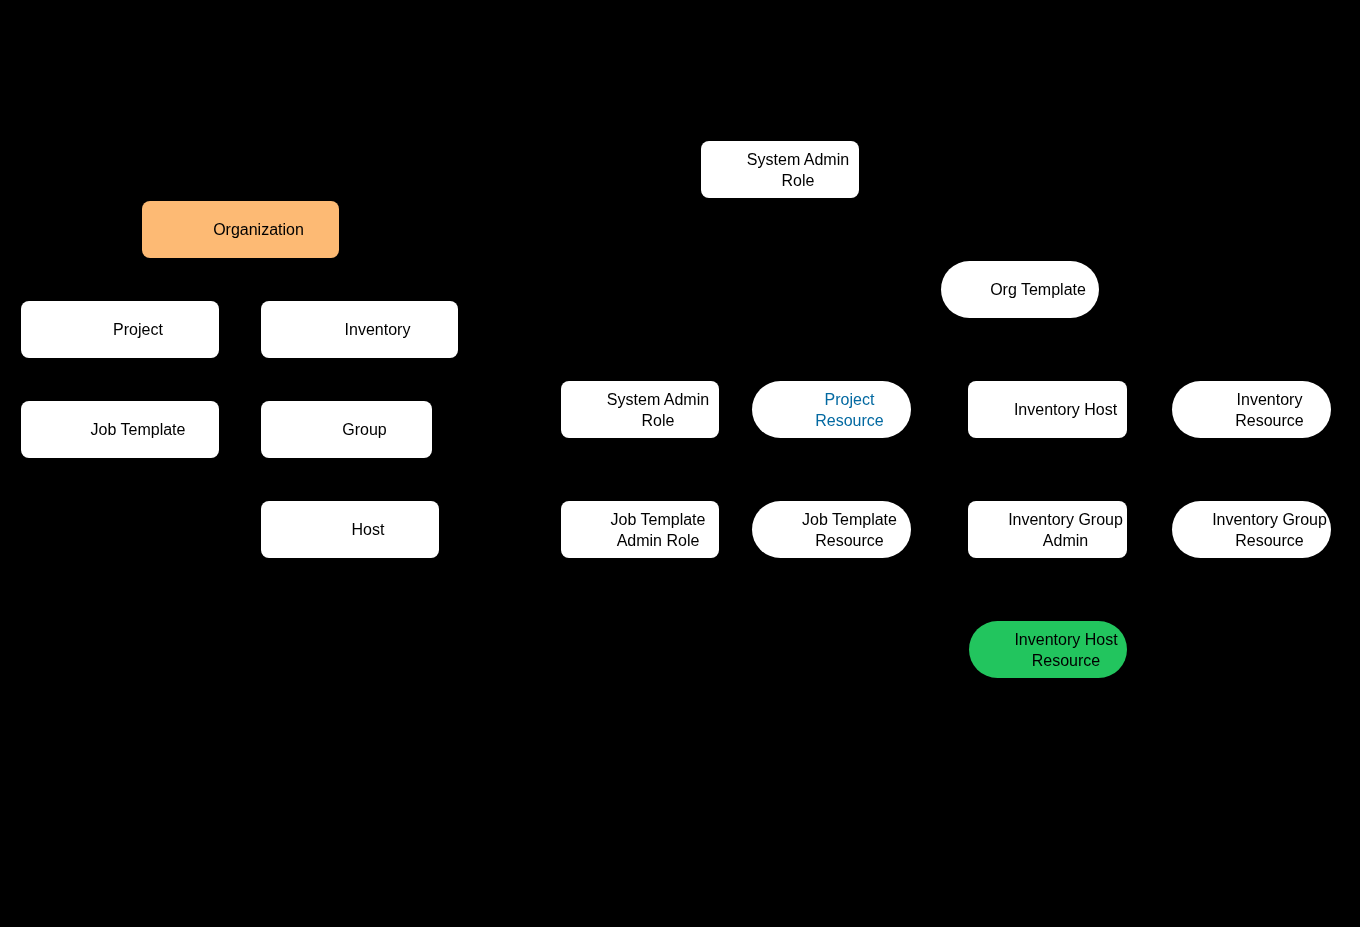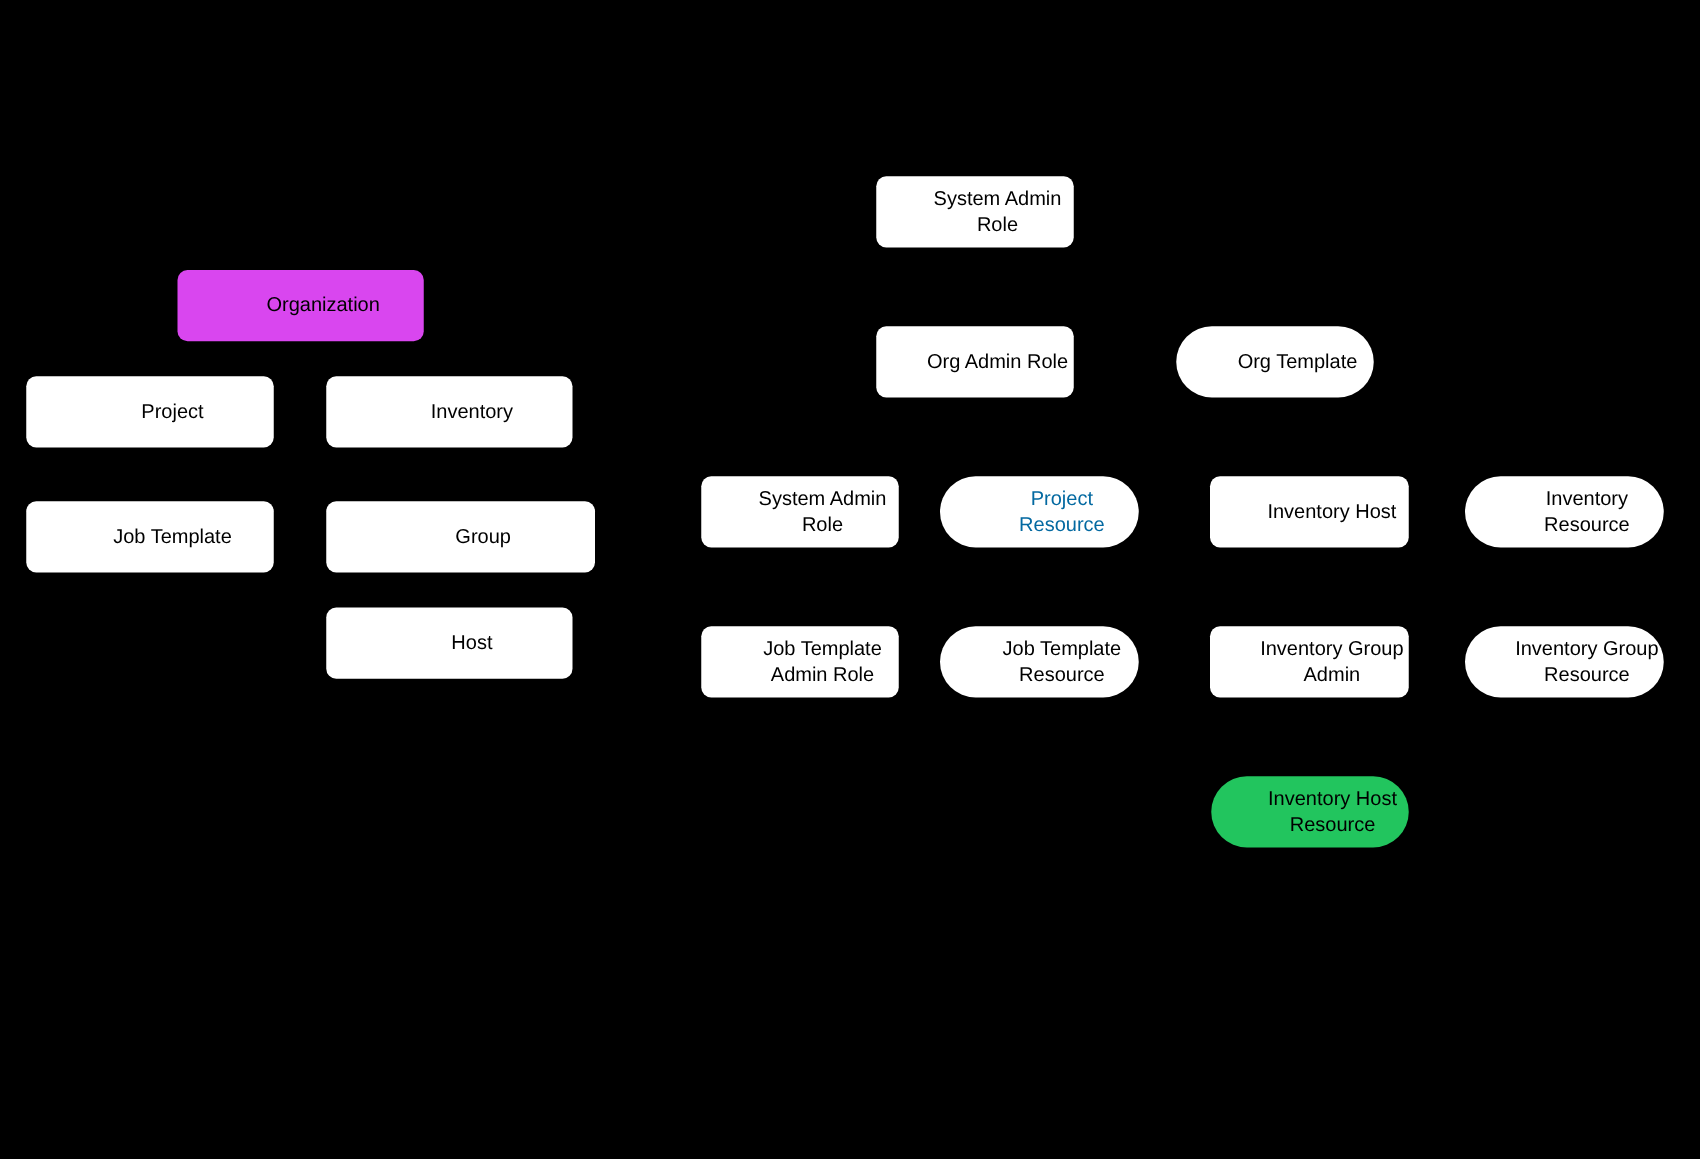--- a/index.html
+++ b/index.html
@@ -39,44 +39,41 @@
     border-radius: 8px;
   }
   .node.stadium {
     border-radius: 28.5px;
   }
 </style>
 </head>
 <body style="background: rgb(0, 0, 0);">
 
 <div class="canvas" style="width: 1360px; height: 927px;">
-    <div class="node rect" style="left: 142px; top: 216px; width: 197px; height: 57px; background: #d946ef; color: rgb(0, 0, 0);">
+    <div class="node rect" style="left: 142px; top: 201px; width: 197px; height: 57px; background: #fdba74; color: rgb(0, 0, 0);">
       <span class="node-label">Organization</span>
     </div>
     <div class="node rect" style="left: 21px; top: 301px; width: 198px; height: 57px; background: rgb(255, 255, 255); color: rgb(0, 0, 0);">
       <span class="node-label">Project</span>
     </div>
     <div class="node rect" style="left: 261px; top: 301px; width: 197px; height: 57px; background: rgb(255, 255, 255); color: rgb(0, 0, 0);">
       <span class="node-label">Inventory</span>
     </div>
     <div class="node rect" style="left: 21px; top: 401px; width: 198px; height: 57px; background: rgb(255, 255, 255); color: rgb(0, 0, 0);">
       <span class="node-label">Job Template</span>
     </div>
-    <div class="node rect" style="left: 261px; top: 401px; width: 215px; height: 57px; background: rgb(255, 255, 255); color: rgb(0, 0, 0);">
+    <div class="node rect" style="left: 261px; top: 401px; width: 171px; height: 57px; background: rgb(255, 255, 255); color: rgb(0, 0, 0);">
       <span class="node-label">Group</span>
     </div>
-    <div class="node rect" style="left: 261px; top: 486px; width: 197px; height: 57px; background: rgb(255, 255, 255); color: rgb(0, 0, 0);">
+    <div class="node rect" style="left: 261px; top: 501px; width: 178px; height: 57px; background: rgb(255, 255, 255); color: rgb(0, 0, 0);">
       <span class="node-label">Host</span>
     </div>
     <div class="node rect" style="left: 701px; top: 141px; width: 158px; height: 57px; background: rgb(255, 255, 255); color: rgb(0, 0, 0);">
       <span class="node-label">System Admin
 Role</span>
-    </div>
-    <div class="node rect" style="left: 701px; top: 261px; width: 158px; height: 57px; background: rgb(255, 255, 255); color: rgb(0, 0, 0);">
-      <span class="node-label">Org Admin Role</span>
     </div>
     <div class="node stadium" style="left: 941px; top: 261px; width: 158px; height: 57px; background: rgb(255, 255, 255); color: rgb(0, 0, 0);">
       <span class="node-label">Org Template</span>
     </div>
     <div class="node rect" style="left: 561px; top: 381px; width: 158px; height: 57px; background: rgb(255, 255, 255); color: rgb(0, 0, 0);">
       <span class="node-label">System Admin
 Role</span>
     </div>
     <div class="node stadium" style="left: 752px; top: 381px; width: 159px; height: 57px; background: rgb(255, 255, 255); color: #0369a1;">
       <span class="node-label">Project Resource</span>

